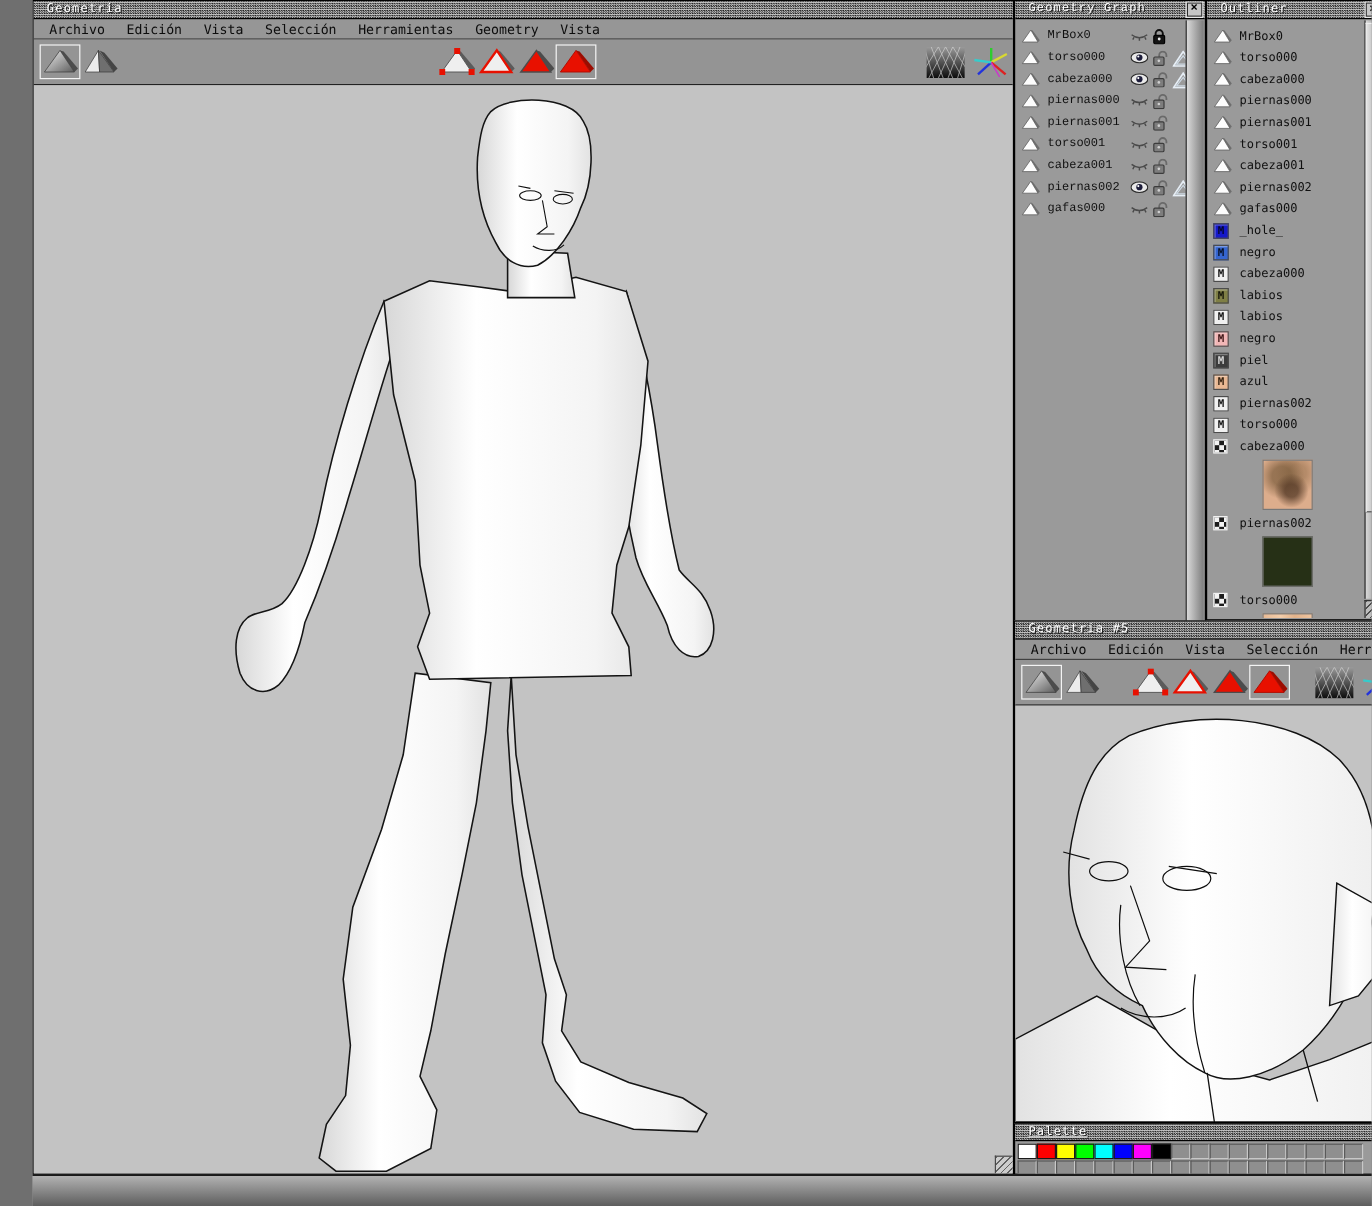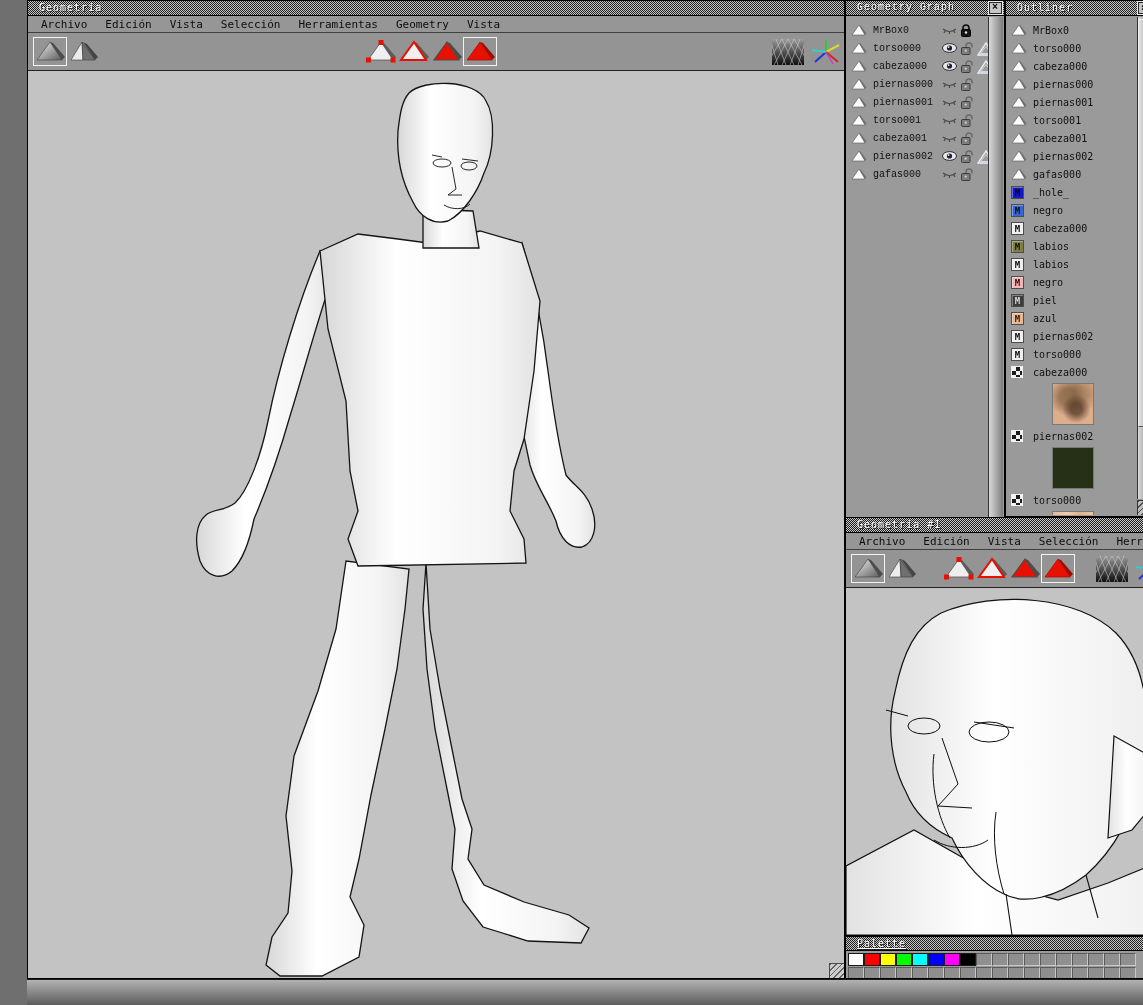--- a/index.html
+++ b/index.html
@@ -576,21 +576,21 @@
         <div class="thumb thumb-torso000"></div>
       </div>
     <div class="vscroll" style="bottom:17px;">
       <div class="thumbbar" style="height:408px;"></div>
     </div>
     <div class="corner-grip"></div>
   </div>
 
   <div class="win" style="left:818px;top:517px;width:325px;height:419px;">
     <div class="titlebar">
-      <span>Geometria #1</span>
+      <span>Geometria #5</span>
       <span class="closebtn">×</span>
     </div>
     <div class="menubar" id="menu-geo2">
         <span class="menu-item">Archivo</span>
         <span class="menu-item">Edición</span>
         <span class="menu-item">Vista</span>
         <span class="menu-item">Selección</span>
         <span class="menu-item">Herramientas</span>
       </div>
     <div class="toolbar" id="toolbar-geo2">

